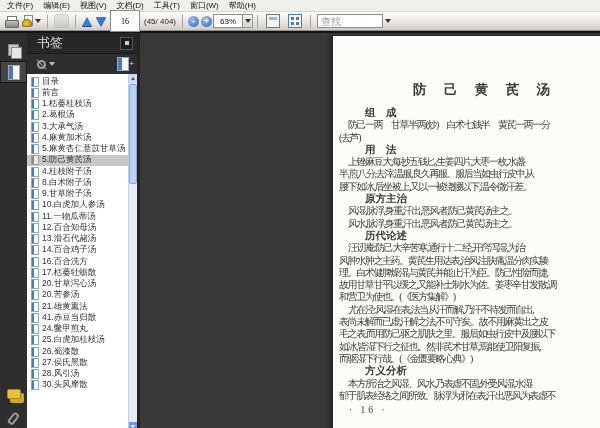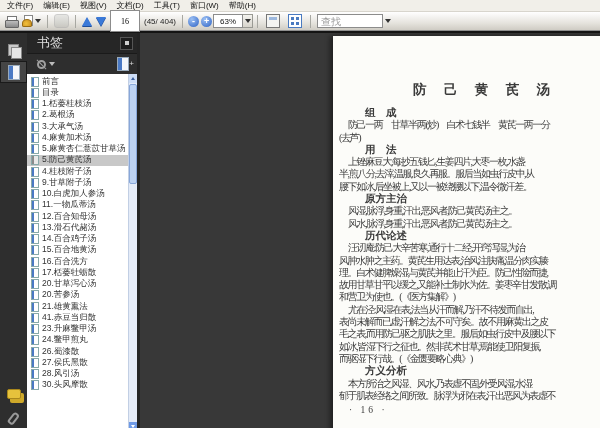--- a/index.html
+++ b/index.html
@@ -195,30 +195,30 @@
       <div class="panel-tools">
         <span class="gear"></span>
         <span class="gear-caret"></span>
         <span class="bmk-add"></span>
       </div>
       <div class="bm-list">
         <div class="bm-rows">
 
             <div class="bm-row">
               <span class="bm-ic"></span>
+              <span class="bm-label">目录</span>
+            </div>
+
+            <div class="bm-row">
+              <span class="bm-ic"></span>
               <span class="bm-label">前言</span>
             </div>
 
             <div class="bm-row">
               <span class="bm-ic"></span>
-              <span class="bm-label">目录</span>
-            </div>
-
-            <div class="bm-row">
-              <span class="bm-ic"></span>
               <span class="bm-label">1.栝蒌桂枝汤</span>
             </div>
 
             <div class="bm-row">
               <span class="bm-ic"></span>
               <span class="bm-label">2.葛根汤</span>
             </div>
 
             <div class="bm-row">
               <span class="bm-ic"></span>
@@ -238,20 +238,24 @@
             <div class="bm-row selected">
               <span class="bm-ic"></span>
               <span class="bm-label">5.防己黄芪汤</span>
             </div>
 
             <div class="bm-row">
               <span class="bm-ic"></span>
               <span class="bm-label">4.桂枝附子汤</span>
             </div>
 
+            <div class="bm-row">
+              <span class="bm-ic"></span>
+              <span class="bm-label">8.白术附子汤</span>
+            </div>
 
             <div class="bm-row">
               <span class="bm-ic"></span>
               <span class="bm-label">9.甘草附子汤</span>
             </div>
 
             <div class="bm-row">
               <span class="bm-ic"></span>
               <span class="bm-label">10.白虎加人参汤</span>
             </div>
@@ -269,24 +273,20 @@
             <div class="bm-row">
               <span class="bm-ic"></span>
               <span class="bm-label">13.滑石代赭汤</span>
             </div>
 
             <div class="bm-row">
               <span class="bm-ic"></span>
               <span class="bm-label">14.百合鸡子汤</span>
             </div>
 
-            <div class="bm-row">
-              <span class="bm-ic"></span>
-              <span class="bm-label">15.百合地黄汤</span>
-            </div>
 
             <div class="bm-row">
               <span class="bm-ic"></span>
               <span class="bm-label">16.百合洗方</span>
             </div>
 
             <div class="bm-row">
               <span class="bm-ic"></span>
               <span class="bm-label">17.栝蒌牡蛎散</span>
             </div>
@@ -305,30 +305,30 @@
             <div class="bm-row">
               <span class="bm-ic"></span>
               <span class="bm-label">21.雄黄熏法</span>
             </div>
 
             <div class="bm-row">
               <span class="bm-ic"></span>
               <span class="bm-label">41.赤豆当归散</span>
             </div>
 
-            <div class="bm-row">
-              <span class="bm-ic"></span>
-              <span class="bm-label">23.升麻鳖甲汤</span>
-            </div>
 
             <div class="bm-row">
               <span class="bm-ic"></span>
               <span class="bm-label">24.鳖甲煎丸</span>
             </div>
 
+            <div class="bm-row">
+              <span class="bm-ic"></span>
+              <span class="bm-label">25.白虎加桂枝汤</span>
+            </div>
 
             <div class="bm-row">
               <span class="bm-ic"></span>
               <span class="bm-label">26.蜀漆散</span>
             </div>
 
             <div class="bm-row">
               <span class="bm-ic"></span>
               <span class="bm-label">27.侯氏黑散</span>
             </div>

